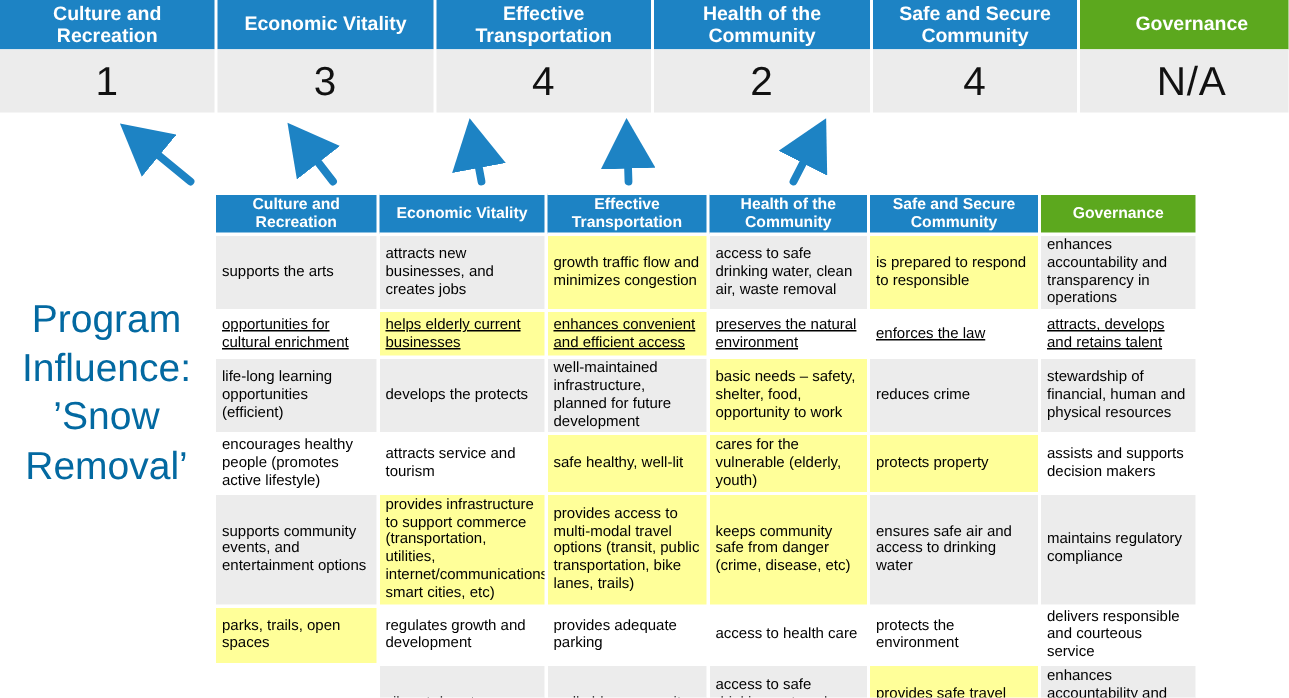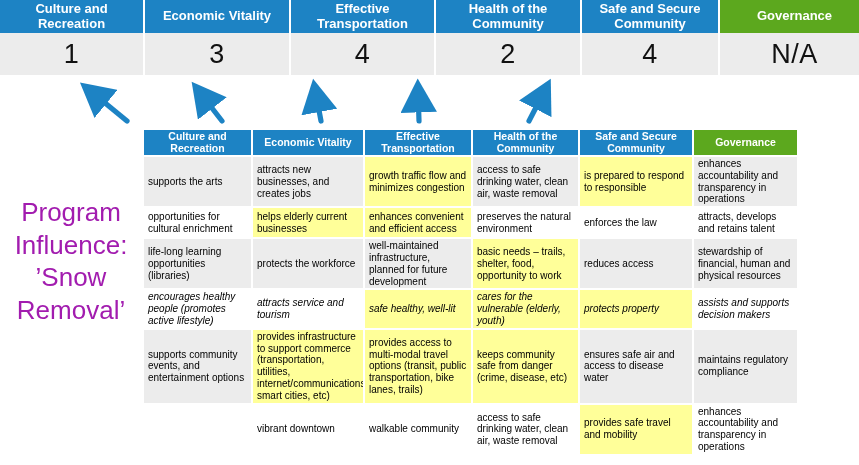--- a/index.html
+++ b/index.html
@@ -23,21 +23,21 @@
   .score{
     height:42px;background:var(--gray);display:flex;align-items:center;justify-content:center;
     font-size:27px;color:#111;letter-spacing:.5px;
   }
   
   svg.arrows{position:absolute;top:76px;left:0;color:var(--arrow)}
   svg.arrows line{stroke:currentColor;stroke-width:5.2;stroke-linecap:round}
   
   .program{
     position:absolute;top:196px;left:0;width:142px;text-align:center;
-    font-size:26px;line-height:1.25;color:#a21caf;
+    font-size:26px;line-height:1.25;color:#0369a1;
   }
   
   table.matrix{
     position:absolute;top:128px;left:142px;width:655px;
     border-collapse:collapse;table-layout:fixed;
   }
   table.matrix th{
     background:var(--blue);color:#fff;font-size:10.5px;font-weight:bold;text-align:center;
     vertical-align:middle;line-height:1.1;padding:1px 2px;height:24px;border:2px solid #fff;
   }
@@ -131,51 +131,59 @@
     </thead>
   <tbody>
       <tr style="height: 40px;">
         <td class="">supports the arts</td>
         <td class="">attracts new businesses, and creates jobs</td>
         <td class="hl">growth traffic flow and minimizes congestion</td>
         <td class="">access to safe drinking water, clean air, waste removal</td>
         <td class="hl">is prepared to respond to responsible</td>
         <td class="">enhances accountability and transparency in operations</td>
       </tr>
-      <tr style="height: 31px;">
+      <tr style="height: 31px; text-decoration: underline;">
         <td class="">opportunities for cultural enrichment</td>
         <td class="hl">helps elderly current businesses</td>
         <td class="hl">enhances convenient and efficient access</td>
         <td class="">preserves the natural environment</td>
         <td class="">enforces the law</td>
         <td class="">attracts, develops and retains talent</td>
       </tr>
       <tr style="height: 37px;">
-        <td class="">life-long learning opportunities (libraries)</td>
-        <td class="">protects the workforce</td>
+        <td class="">life-long learning opportunities (efficient)</td>
+        <td class="">develops the protects</td>
         <td class="">well-maintained infrastructure, planned for future development</td>
-        <td class="hl">basic needs – trails, shelter, food, opportunity to work</td>
-        <td class="">reduces access</td>
+        <td class="hl">basic needs – safety, shelter, food, opportunity to work</td>
+        <td class="">reduces crime</td>
         <td class="">stewardship of financial, human and physical resources</td>
       </tr>
-      <tr style="height: 31px; font-style: italic;">
+      <tr style="height: 31px;">
         <td class="">encourages healthy people (promotes active lifestyle)</td>
         <td class="">attracts service and tourism</td>
         <td class="hl">safe healthy, well-lit</td>
         <td class="hl">cares for the vulnerable (elderly, youth)</td>
         <td class="hl">protects property</td>
         <td class="">assists and supports decision makers</td>
       </tr>
       <tr style="height: 57px;">
         <td class="">supports community events, and entertainment options</td>
         <td class="hl">provides infrastructure to support commerce (transportation, utilities, internet/communications, smart cities, etc)</td>
         <td class="hl">provides access to multi-modal travel options (transit, public transportation, bike lanes, trails)</td>
         <td class="hl">keeps community safe from danger (crime, disease, etc)</td>
-        <td class="">ensures safe air and access to disease water</td>
+        <td class="">ensures safe air and access to drinking water</td>
         <td class="">maintains regulatory compliance</td>
+      </tr>
+      <tr style="height: 31px;">
+        <td class="hl">parks, trails, open spaces</td>
+        <td class="">regulates growth and development</td>
+        <td class="">provides adequate parking</td>
+        <td class="">access to health care</td>
+        <td class="">protects the environment</td>
+        <td class="">delivers responsible and courteous service</td>
       </tr>
       <tr style="height: 42px;">
         <td class="empty"></td>
         <td class="">vibrant downtown</td>
         <td class="">walkable community</td>
         <td class="">access to safe drinking water, clean air, waste removal</td>
         <td class="hl">provides safe travel and mobility</td>
         <td class="">enhances accountability and transparency in operations</td>
       </tr>
     </tbody>

